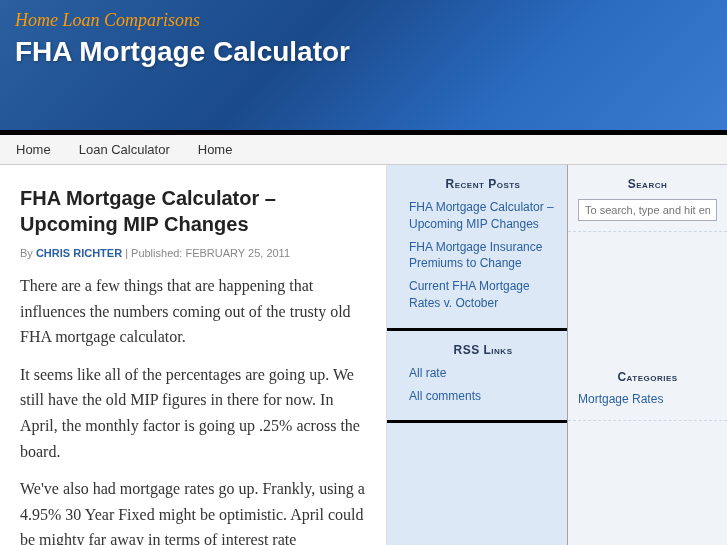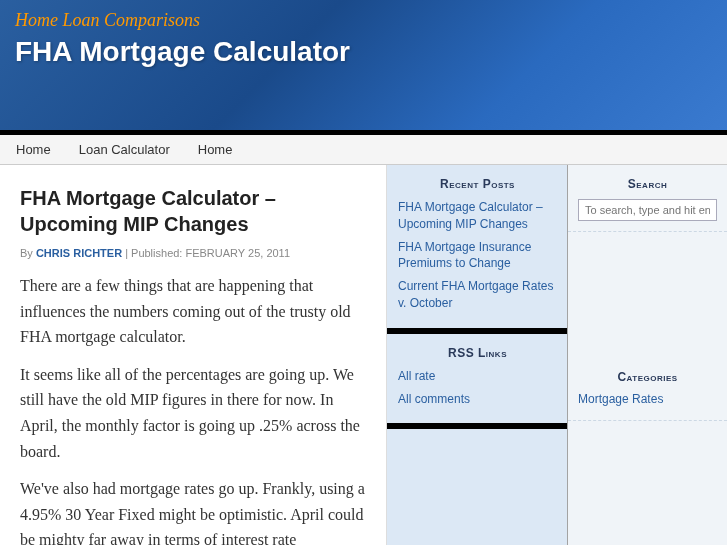--- a/index.html
+++ b/index.html
@@ -89,22 +89,22 @@
     
     #sidebar {
       width: 180px;
       min-width: 180px;
       background: #dce8f5;
       display: flex;
       flex-direction: column;
     }
 
     .sidebar-section {
-      padding: 12px 10px 10px 11px;
-      border-bottom: 6px solid #000000;
+      padding: 12px 10px 10px 22px;
+      border-bottom: 3px solid #000000;
     }
 
     .sidebar-section-title {
       font-family: Arial, sans-serif;
       font-size: 12px;
       font-weight: bold;
       color: #2a3a5a;
       text-align: center;
       font-variant: small-caps;
       letter-spacing: 0.5px;

